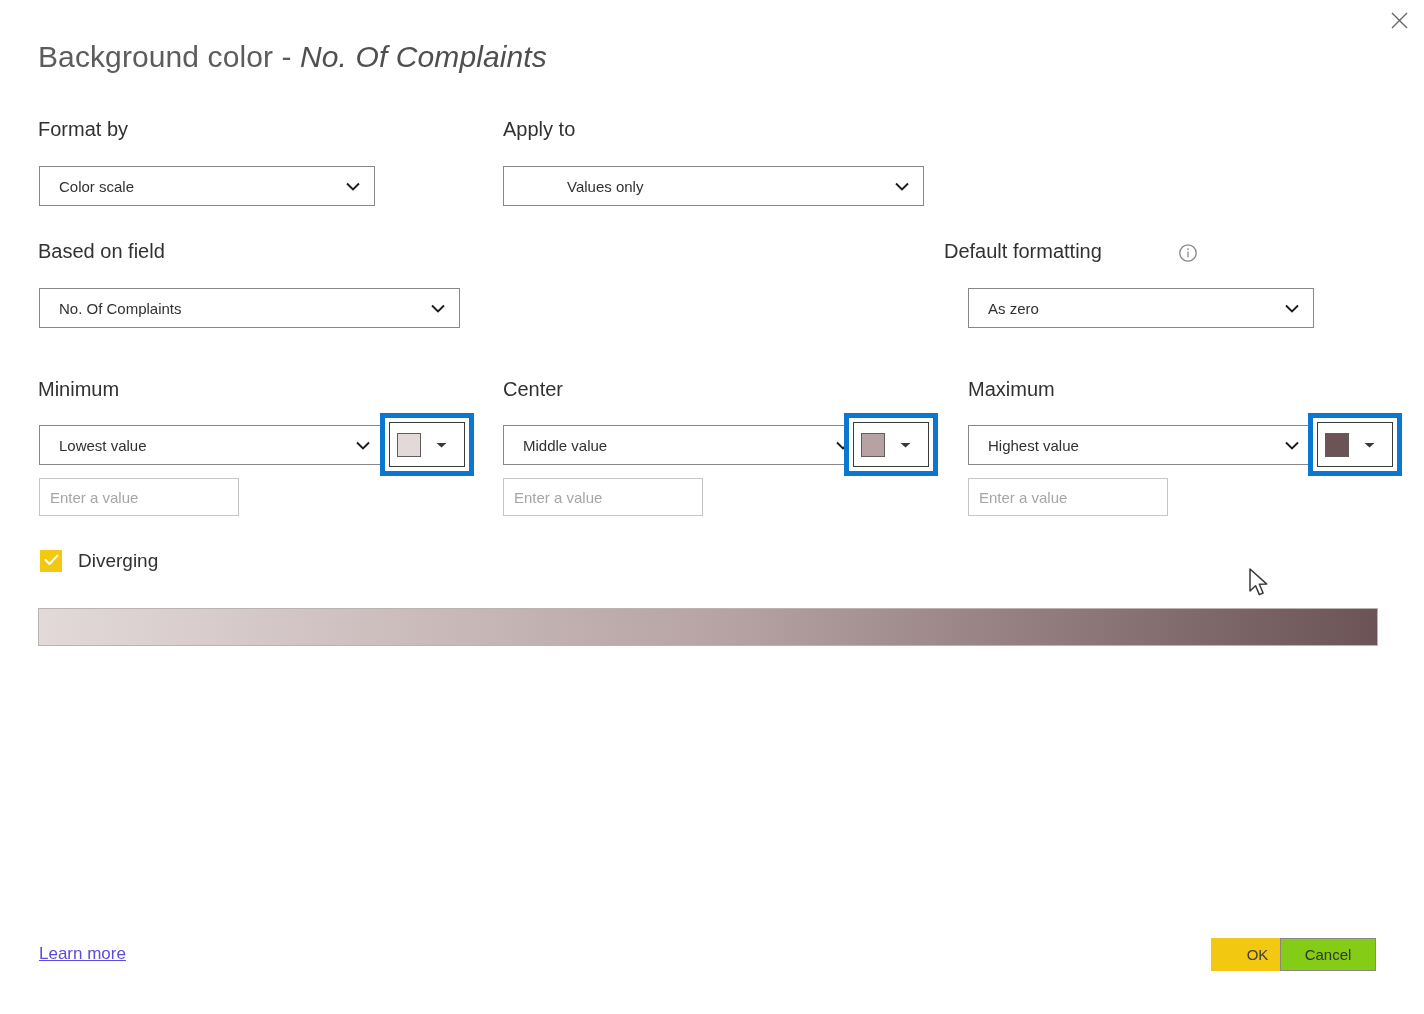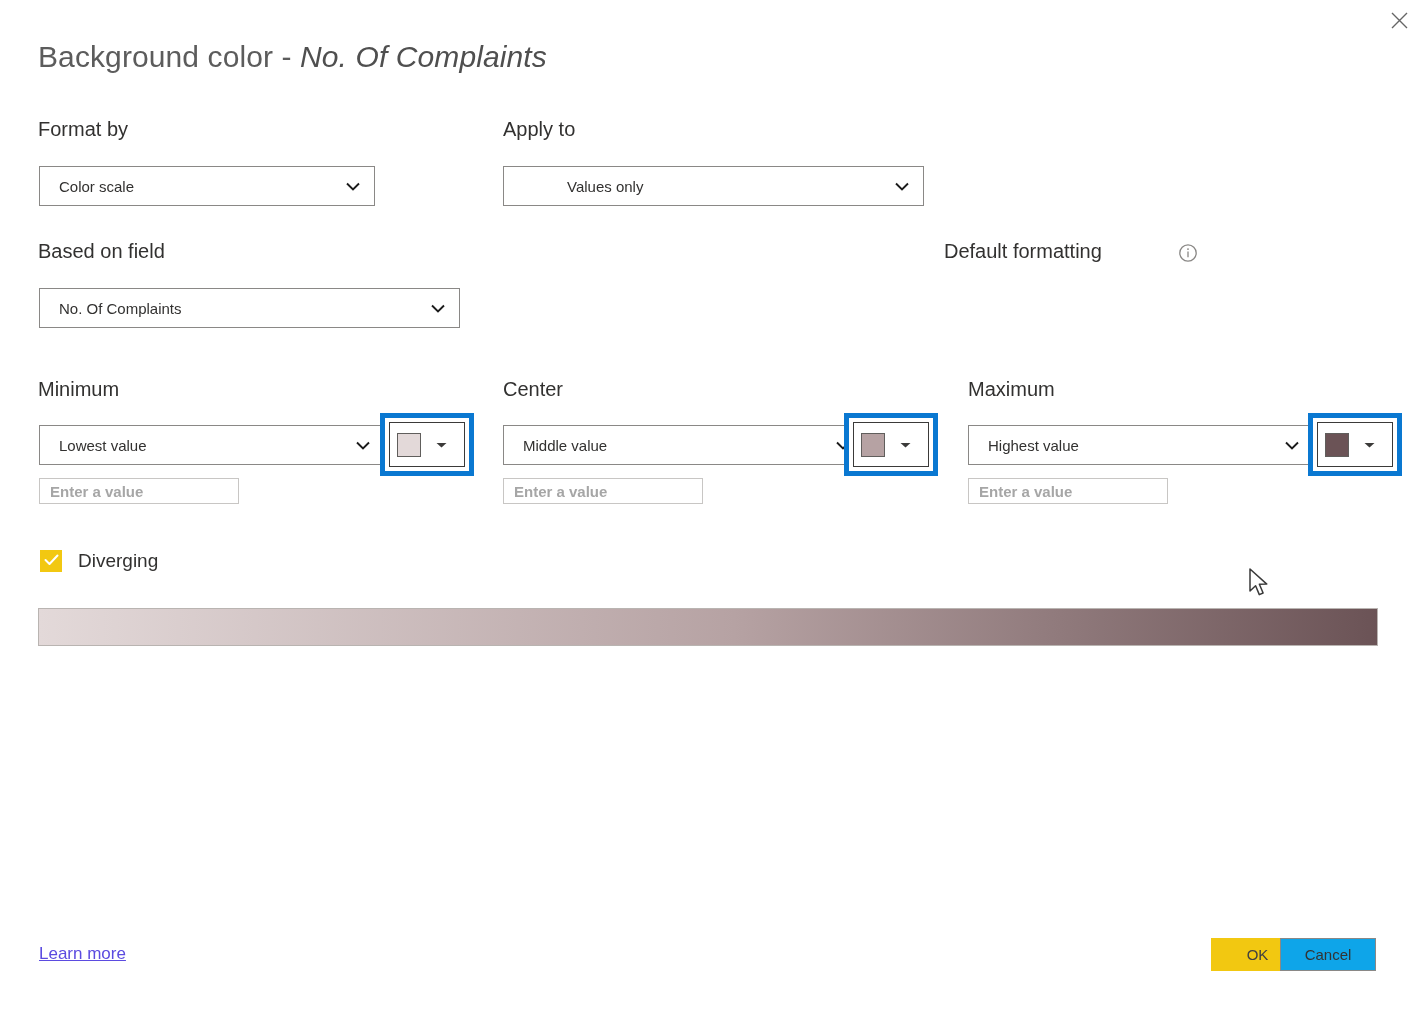--- a/index.html
+++ b/index.html
@@ -85,30 +85,29 @@
     width: 30px;
     display: flex;
     align-items: center;
     justify-content: center;
     padding-right: 6px;
   }
 
   
   .textfield {
     position: absolute;
-    height: 26px;
+    height: 38px;
     border: 1px solid #c8c6c4;
     background: #ffffff;
     box-sizing: border-box;
     font-family: "Liberation Sans", sans-serif;
     font-size: 15px;
     color: #323130;
     padding-left: 10px;
     outline: none;
-    font-weight: bold;
   }
   .textfield::placeholder {
     color: #a6a6a6;
     opacity: 1;
   }
 
   
   .color-picker-wrap {
     position: absolute;
     box-sizing: border-box;
@@ -215,21 +214,21 @@
     width: 93px;
     background: #f2c811;
     color: #404040;
     border: none;
     margin-left: 48px;
   }
   .btn-cancel {
     left: 1280px;
     top: 938px;
     width: 96px;
-    background: #0ea5e9;
+    background: #84cc16;
     color: #333333;
     border: 1px solid #8a8886;
   }
 
   
   .cursor {
     position: absolute;
     left: 1248px;
     top: 568px;
     pointer-events: none;
@@ -282,20 +281,28 @@
     </span>
   </div>
 
   <div class="section-label" style="left:944px; top:240px;">Default formatting</div>
   <div class="info-icon" style="left:1178px; top:243px;">
     <svg width="20" height="20" viewBox="0 0 20 20" aria-hidden="true">
       <circle cx="10" cy="10" r="8.2" stroke="#8a8886" stroke-width="1.3" fill="none"></circle>
       <circle cx="10" cy="6.1" r="0.95" fill="#8a8886"></circle>
       <path d="M10 8.6 L10 14.2" stroke="#8a8886" stroke-width="1.3"></path>
     </svg>
+  </div>
+  <div class="dropdown" style="left:968px; top:288px; width:346px;">
+    <span class="dd-text">As zero</span>
+    <span class="dd-caret">
+      <svg width="14" height="9" viewBox="0 0 14 9" aria-hidden="true">
+        <path d="M1 1.5 L7 7.5 L13 1.5" stroke="#1b1b1b" stroke-width="1.9" fill="none"></path>
+      </svg>
+    </span>
   </div>
 
   <div class="section-label" style="left:38px; top:378px;">Minimum</div>
   <div class="dropdown" style="left:39px; top:425px; width:346px;">
     <span class="dd-text">Lowest value</span>
     <span class="dd-caret">
       <svg width="14" height="9" viewBox="0 0 14 9" aria-hidden="true">
         <path d="M1 1.5 L7 7.5 L13 1.5" stroke="#1b1b1b" stroke-width="1.9" fill="none"></path>
       </svg>
     </span>

